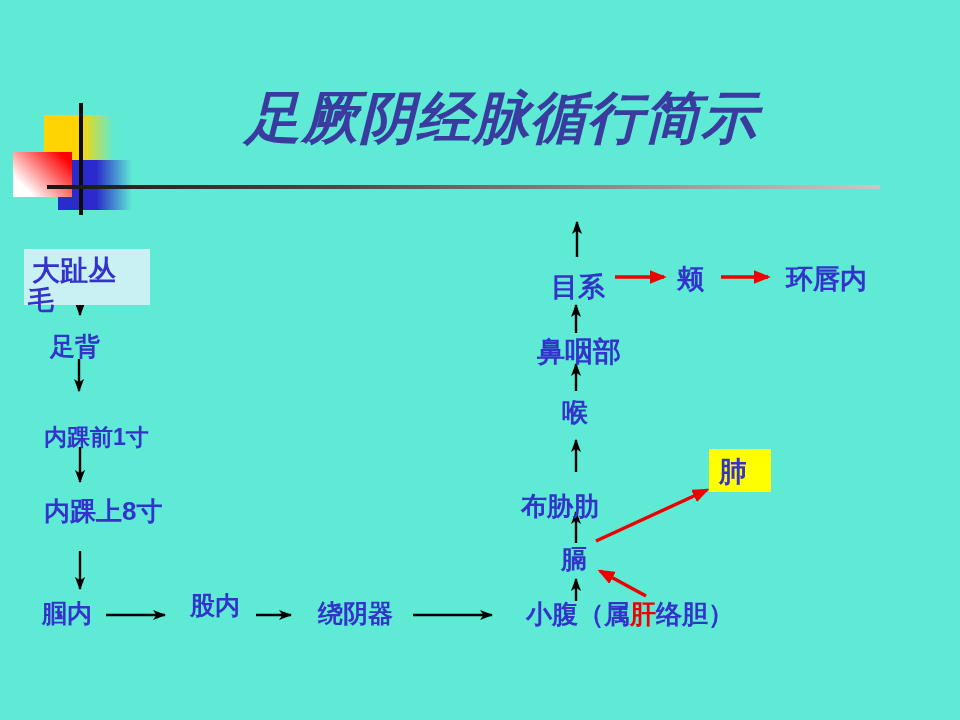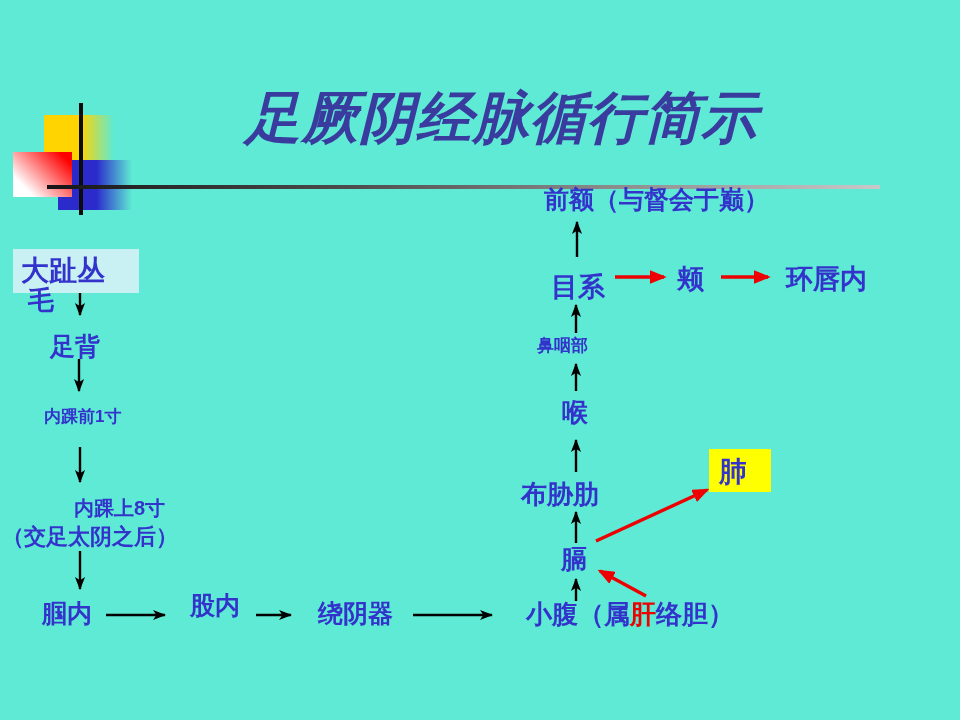--- a/index.html
+++ b/index.html
@@ -60,42 +60,40 @@
     <line x1="576" y1="472" x2="576" y2="440" stroke="#000" stroke-width="2.4" marker-end="url(#mb)"></line>
     <line x1="576" y1="391" x2="576" y2="364" stroke="#000" stroke-width="2.4" marker-end="url(#mb)"></line>
     <line x1="576" y1="333" x2="576" y2="305" stroke="#000" stroke-width="2.4" marker-end="url(#mb)"></line>
     <line x1="577" y1="257" x2="577" y2="222" stroke="#000" stroke-width="2.4" marker-end="url(#mb)"></line>
     <line x1="615" y1="277" x2="664" y2="277" stroke="#ee0000" stroke-width="3.4" marker-end="url(#mr)"></line>
     <line x1="721" y1="277" x2="768" y2="277" stroke="#ee0000" stroke-width="3.4" marker-end="url(#mr)"></line>
     <line x1="596" y1="541" x2="707" y2="490" stroke="#ee0000" stroke-width="3.4" marker-end="url(#mr)"></line>
     <line x1="646" y1="596" x2="600" y2="571" stroke="#ee0000" stroke-width="3.4" marker-end="url(#mr)"></line>
   </svg>
 
-  <div class="hl-cyan" style="left:13px;top:249px;width:126px;height:44px;padding:3px 0 0 8px;">
+  <div class="hl-cyan" style="left:24px;top:249px;width:126px;height:56px;padding:3px 0 0 8px;">
     <span class="txt" style="font-size:28px;">大趾丛</span>
   </div>
   <div class="lbl" style="left:28px;top:286px;font-size:26px;">毛</div>
   <div class="lbl" style="left:50px;top:332px;font-size:25px;">足背</div>
-  <div class="lbl" style="left:44px;top:407px;font-size:17px;">内踝前1寸</div>
-  <div class="lbl" style="left:44px;top:497px;font-size:20px;margin-left:30px;">内踝上8寸</div>
-  <div class="lbl" style="left:2px;top:525px;font-size:22px;">（交足太阴之后）</div>
+  <div class="lbl" style="left:44px;top:425px;font-size:23px;">内踝前1寸</div>
+  <div class="lbl" style="left:44px;top:497px;font-size:26px;">内踝上8寸</div>
   <div class="lbl" style="left:42px;top:599px;font-size:25px;">腘内</div>
 
   <div class="lbl" style="left:190px;top:591px;font-size:25px;">股内</div>
   <div class="lbl" style="left:318px;top:599px;font-size:25px;">绕阴器</div>
   <div class="lbl" style="left:526px;top:600px;font-size:26px;">
     <span>小腹（属</span><span class="red-char">肝</span><span>络胆）</span>
   </div>
 
   <div class="lbl" style="left:561px;top:545px;font-size:26px;">膈</div>
-  <div class="lbl" style="left:521px;top:480px;font-size:26px;text-align:center;">布胁肋</div>
+  <div class="lbl" style="left:521px;top:492px;font-size:26px;text-align:center;">布胁肋</div>
   <div class="lbl" style="left:562px;top:398px;font-size:26px;">喉</div>
-  <div class="lbl" style="left:537px;top:336px;font-size:17px;">鼻咽部</div>
+  <div class="lbl" style="left:537px;top:336px;font-size:28px;">鼻咽部</div>
   <div class="lbl" style="left:551px;top:272px;font-size:27px;">目系</div>
   <div class="lbl" style="left:677px;top:264px;font-size:27px;">颊</div>
   <div class="lbl" style="left:786px;top:264px;font-size:27px;">环唇内</div>
-  <div class="lbl" style="left:544px;top:185px;font-size:25px;">前额（与督会于巅）</div>
 
   <div class="hl-yellow" style="left:709px;top:449px;width:62px;height:43px;padding:4px 0 0 10px;">
     <span class="txt" style="font-size:28px;">肺</span>
   </div>
 
 </div>
 
 </body></html>

